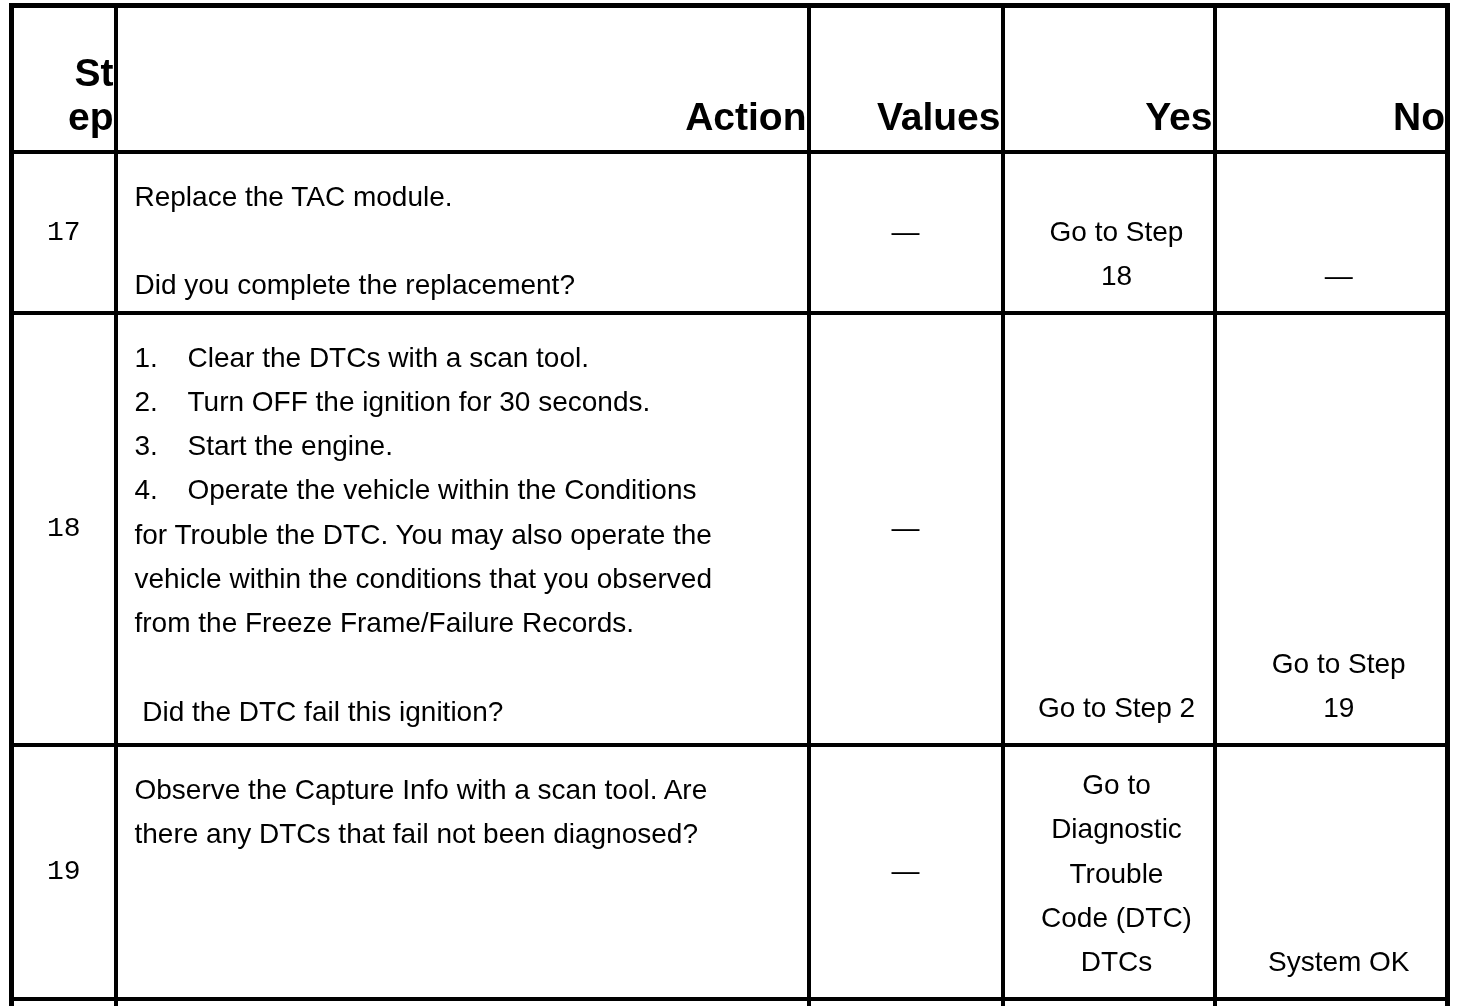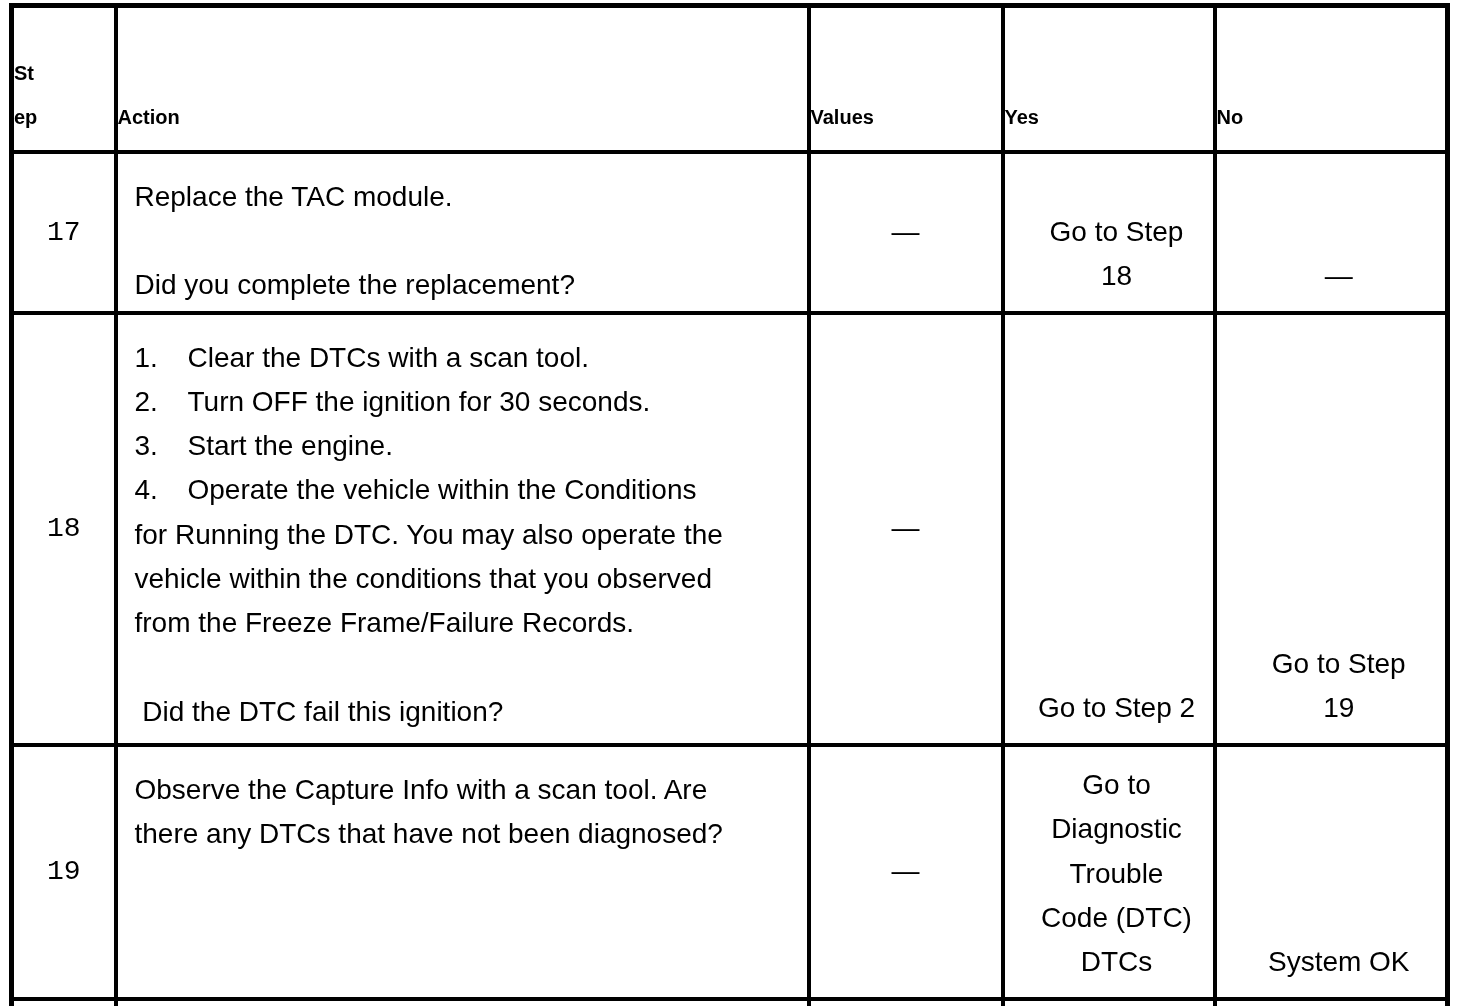--- a/index.html
+++ b/index.html
@@ -8,22 +8,22 @@
     background:#ffffff; color:#000000;
     font-family:"Liberation Sans", sans-serif;
   }
   table.diag {
     position:absolute; left:9px; top:3px;
     border-collapse:collapse; table-layout:fixed;
     border:5px solid #000;
   }
   td, th { border:4px solid #000; padding:0; overflow:hidden; }
   th {
-    vertical-align:bottom; text-align:left;
-    font-weight:bold; font-size:20px; padding-bottom:10px;
+    vertical-align:bottom; text-align:right;
+    font-weight:bold; font-size:39px; padding-bottom:10px;
   }
   td { font-size:28px; }
   .ln { height:44.3px; line-height:44.3px; white-space:pre; }
   .c-step   { text-align:center; vertical-align:middle;font-family:Liberation Mono, monospace; }
   .c-action { text-align:left; vertical-align:top; padding:21px 8px 0 17px; }
   .c-values { text-align:center; vertical-align:middle; }
   .c-yes, .c-no { text-align:center; vertical-align:bottom; padding-bottom:12px;padding-left:16px; }
   .marker { display:inline-block; width:53px; }
   tr.row-h   { height:146px; }
   tr.row-0   { height:161px; }
@@ -87,42 +87,42 @@
             <div class="ln ">—</div>
           </td>
         </tr>
         <tr class="row-1">
           <td class="c-step">18</td>
           <td class="c-action">
             <div class="ln"><span class="marker">1.</span><span>Clear the DTCs with a scan tool.</span></div>
             <div class="ln"><span class="marker">2.</span><span>Turn OFF the ignition for 30 seconds.</span></div>
             <div class="ln"><span class="marker">3.</span><span>Start the engine.</span></div>
             <div class="ln"><span class="marker">4.</span><span>Operate the vehicle within the Conditions</span></div>
-            <div class="ln">for Running the DTC. You may also operate the</div>
+            <div class="ln">for Trouble the DTC. You may also operate the</div>
             <div class="ln">vehicle within the conditions that you observed</div>
             <div class="ln">from the Freeze Frame/Failure Records.</div>
             <div class="ln"></div>
             <div class="ln"> Did the DTC fail this ignition?</div>
           </td>
           <td class="c-values">
             <div class="ln ">—</div>
           </td>
           <td class="c-yes">
             <div class="ln ">Go to Step 2</div>
           </td>
           <td class="c-no">
             <div class="ln ">Go to Step</div>
             <div class="ln ">19</div>
           </td>
         </tr>
         <tr class="row-2">
           <td class="c-step">19</td>
           <td class="c-action">
             <div class="ln">Observe the Capture Info with a scan tool. Are</div>
-            <div class="ln">there any DTCs that have not been diagnosed?</div>
+            <div class="ln">there any DTCs that fail not been diagnosed?</div>
           </td>
           <td class="c-values">
             <div class="ln ">—</div>
           </td>
           <td class="c-yes">
             <div class="ln ">Go to</div>
             <div class="ln ">Diagnostic</div>
             <div class="ln ">Trouble</div>
             <div class="ln ">Code (DTC)</div>
             <div class="ln ">DTCs</div>

